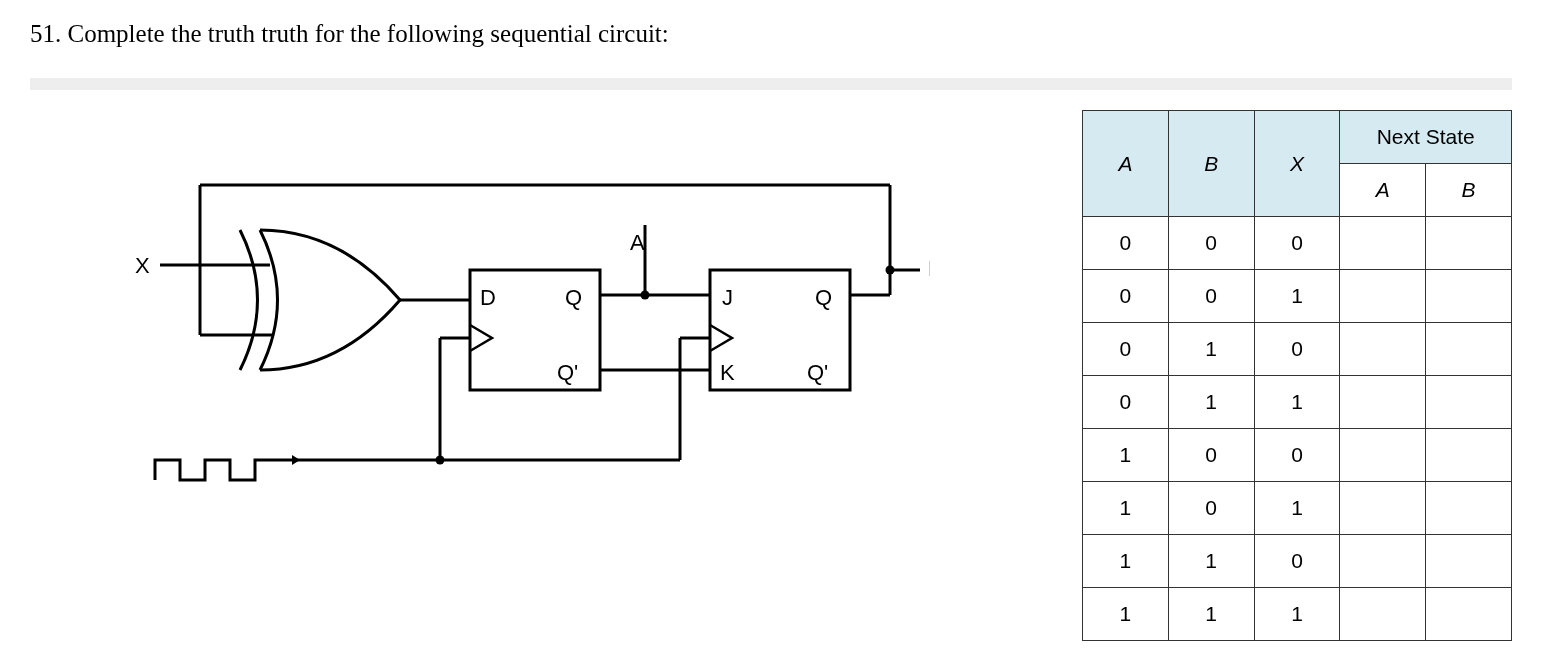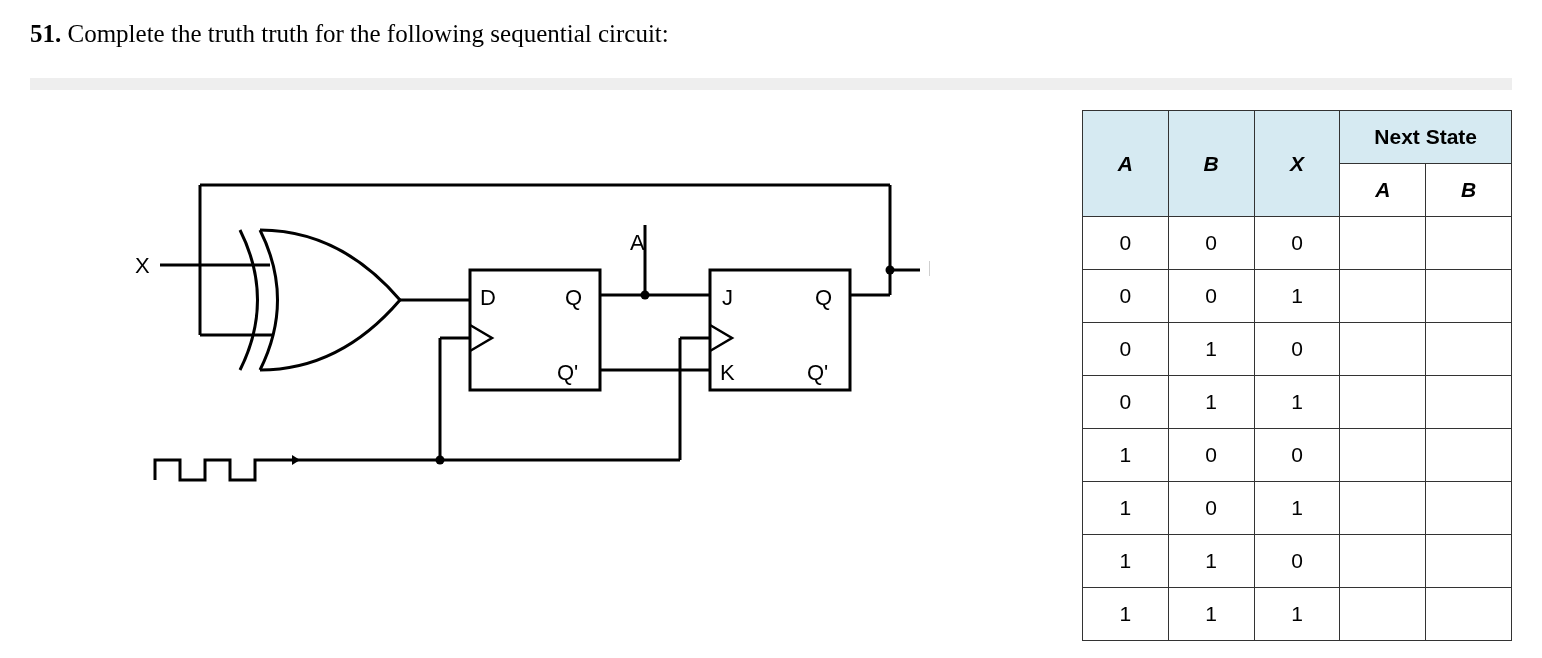--- a/index.html
+++ b/index.html
@@ -8,21 +8,21 @@
     margin: 0;
     padding: 20px 30px;
     color: #000;
     background: #fff;
   }
   .question-text {
     margin-bottom: 30px;
     font-size: 25px;
   }
   .qnum {
-    font-weight: bold;
+    font-weight: normal;
     margin-top: 20px;
   }
   .content-row {
     display: flex;
     flex-direction: row;
     align-items: flex-start;
     gap: 40px;
     background: #fff;
     padding-top: 20px;
     border-top: 12px solid #eee;
@@ -43,21 +43,21 @@
   }
   table.truth th, table.truth td {
     border: 1.5px solid #333;
     text-align: center;
     padding: 7px 10px;
     min-width: 60px;
     height: 38px;
   }
   table.truth th {
     background: #d6eaf2;
-    font-weight: bold;
+    font-weight: normal;
   }
   table.truth th.italic, table.truth td.italic {
     font-style: italic;
   }
   table.truth .subhead th {
     background: #fff;
     font-style: italic;
   }
   
   .ckt-label {

